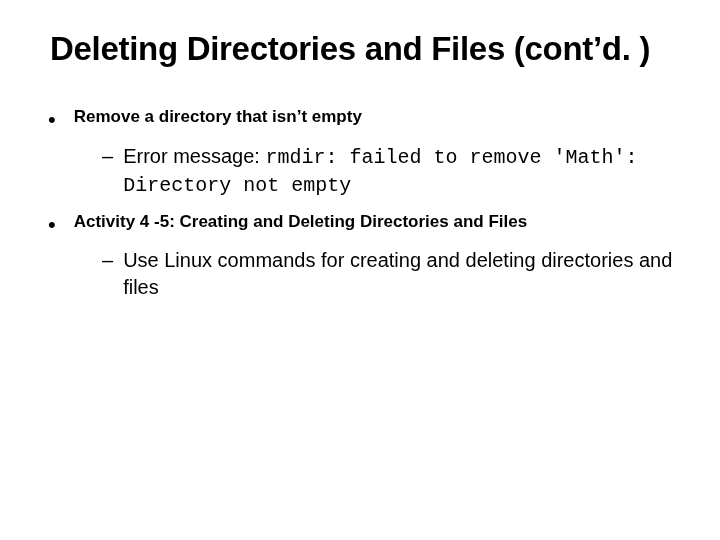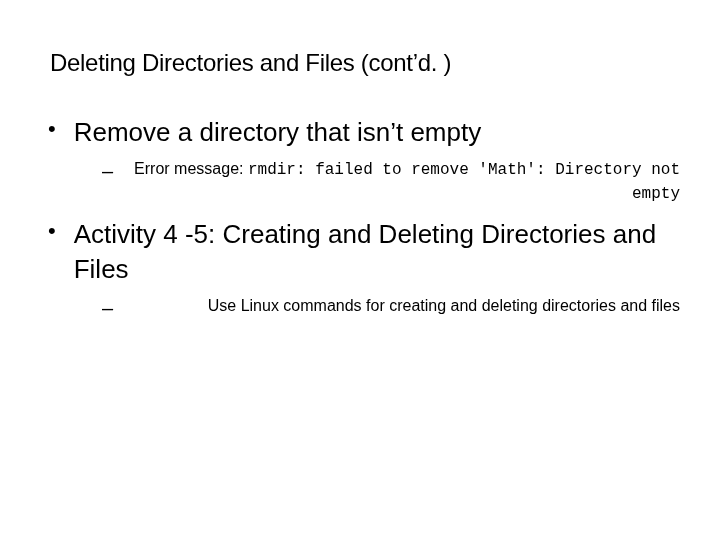--- a/index.html
+++ b/index.html
@@ -9,64 +9,63 @@
     }
     body {
       width: 720px;
       height: 540px;
       background: #ffffff;
       font-family: Arial, Helvetica, sans-serif;
       color: #000000;
       padding: 30px 40px;
     }
     .slide-title {
-      font-size: 24px;
-      font-weight: normal;
+      font-size: 33px;
+      font-weight: bold;
       margin-bottom: 38px;
       margin-left: 10px;
       letter-spacing: -0.3px;
-      margin-top: 19px;
     }
     .bullet-list {
       list-style: none;
     }
     .bullet-item {
       display: flex;
       margin-bottom: 8px;
     }
     .bullet-dot {
       font-size: 22px;
       margin-left: 8px;
       margin-right: 18px;
       line-height: 1.3;
     }
     .bullet-text {
-      font-size: 26px;
+      font-size: 17px;
       line-height: 1.35;
       flex: 1;
+      font-weight: bold;
     }
     .sub-list {
       list-style: none;
       margin-left: 62px;
       margin-bottom: 12px;
     }
     .sub-item {
       display: flex;
       margin-bottom: 4px;
     }
     .sub-dash {
       font-size: 20px;
       margin-right: 10px;
       line-height: 1.35;
     }
     .sub-text {
-      font-size: 16px;
+      font-size: 20px;
       line-height: 1.35;
       flex: 1;
-      text-align: right;
     }
     .mono {
       font-family: "Courier New", Courier, monospace;
     }
   </style>
 </head>
 <body>
 
 <h1 class="slide-title">Deleting Directories and Files (cont’d. )</h1>
 

